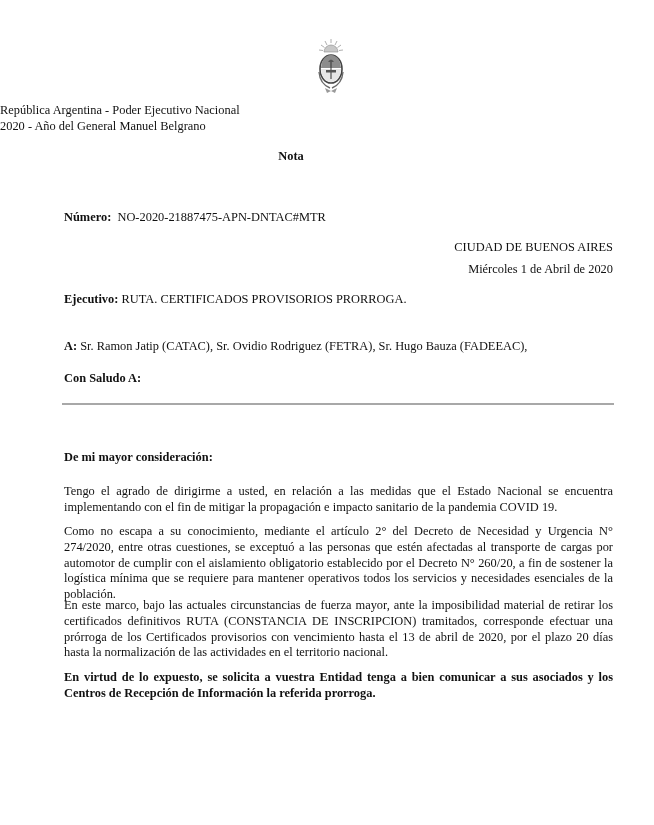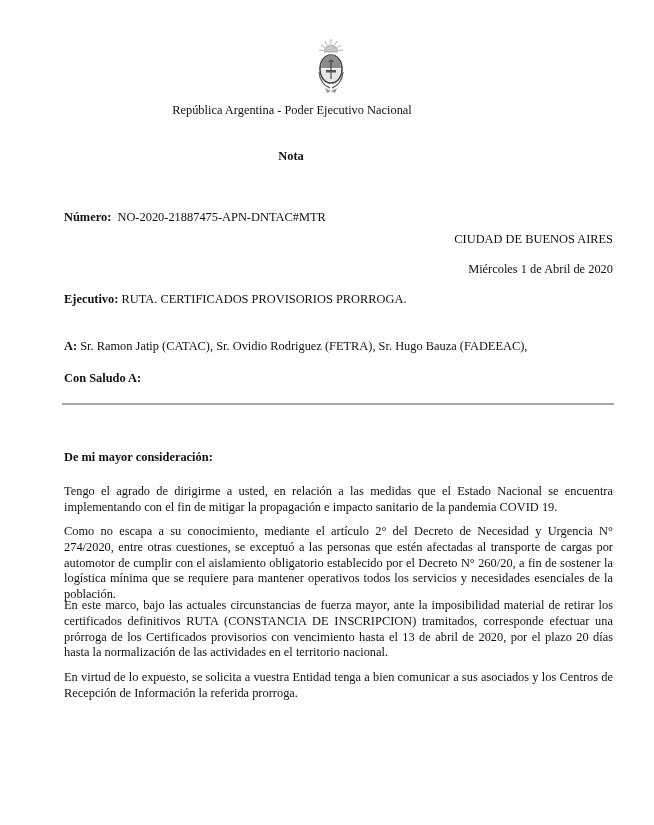--- a/index.html
+++ b/index.html
@@ -25,42 +25,41 @@
       position: absolute;
       left: 316px;
       top: 38px;
       width: 30px;
       height: 56px;
     }
     .header {
       position: absolute;
       left: 0;
       width: 584px;
-      text-align: center;
     }
     .header-line1 { top: 103px; }
     .header-line2 { top: 119px; }
     .nota-title {
       position: absolute;
       top: 149px;
       left: 0;
       width: 582px;
       text-align: center;
       font-weight: bold;
     }
     .abs { position: absolute; }
     .left-col { left: 64px; }
     .b { font-weight: bold; }
     .numero { top: 210px; }
     .right-block {
       position: absolute;
       right: 41px;
       text-align: right;
     }
-    .city { top: 232px; margin-left: 24px; }
+    .city { top: 240px; margin-left: 24px; }
     .date { top: 262px; }
     .referencia { top: 292px; }
     .destinatarios { top: 339px; }
     .con-copia { top: 371px; }
     .separator {
       position: absolute;
       left: 62px;
       top: 403px;
       width: 552px;
       height: 2px;
@@ -70,21 +69,21 @@
     .para {
       position: absolute;
       left: 64px;
       width: 549px;
       text-align: justify;
       line-height: 15.8px;
     }
     .p1 { top: 484px; }
     .p2 { top: 524px; }
     .p3 { top: 598px; }
-    .p4 { top: 670px; }
+    .p4 { top: 670px; font-weight: bold; }
     .p5 { top: 711px; }
   </style>
 </head>
 <body>
 
 <div class="page">
 
   <svg class="crest" viewBox="0 0 30 56" xmlns="http://www.w3.org/2000/svg">
 
     <g stroke="#9a9a9a" stroke-width="0.8">
@@ -110,20 +109,21 @@
 
     <rect x="10" y="32" width="10" height="2.5" fill="#555"></rect>
 
     <path d="M3 34 Q4 46 14 50" fill="none" stroke="#6a6a6a" stroke-width="1.4"></path>
     <path d="M27 34 Q26 46 16 50" fill="none" stroke="#6a6a6a" stroke-width="1.4"></path>
 
     <path d="M9 50 L15 53 L21 50 L19 55 L15 53 L11 55 Z" fill="#9a9a9a"></path>
   </svg>
 
   <div class="header header-line1">República Argentina - Poder Ejecutivo Nacional</div>
+  <div class="header header-line2">2020 - Año del General Manuel Belgrano</div>
 
   <div class="nota-title">Nota</div>
 
   <div class="abs left-col numero">
     <span class="b">Número:</span>&nbsp;
     <span>NO-2020-21887475-APN-DNTAC#MTR</span>
   </div>
 
   <div class="right-block city">CIUDAD DE BUENOS AIRES</div>
   <div class="right-block date">Miércoles 1 de Abril de 2020</div>

